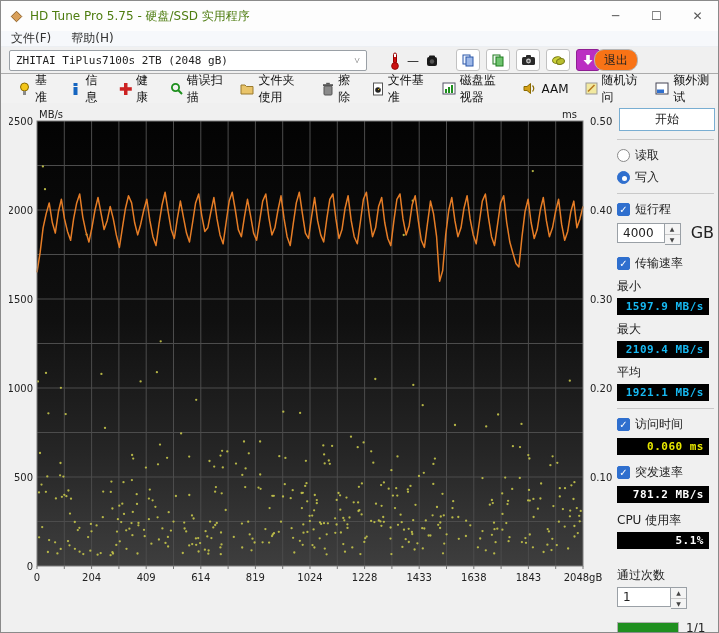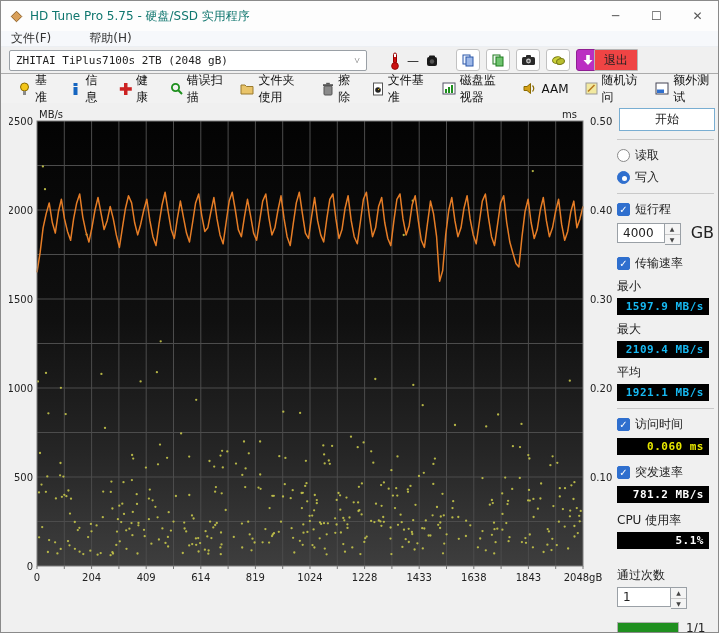--- a/index.html
+++ b/index.html
@@ -2,37 +2,37 @@
 <html><head>
 <meta charset="utf-8">
 <style>
   * { margin:0; padding:0; box-sizing:border-box; }
   html,body { width:719px; height:633px; background:#d8d8d8; font-family:"DejaVu Sans",sans-serif; }
   .window { position:relative; width:719px; height:633px; background:#f0f0f0; border:1px solid #8a8a8a; overflow:hidden; }
 
   
   .titlebar { position:absolute; left:0; top:0; width:100%; height:30px; background:#fdfdfd; display:flex; align-items:center; padding-left:9px; }
   .app-icon { width:13px; height:13px; margin-right:7px; }
-  .title-text { font-size:12px; color:#0f766e; }
+  .title-text { font-size:12px; color:#4d7c0f; }
   .win-controls { position:absolute; right:0; top:0; height:30px; display:flex; }
   .win-btn { width:41px; height:30px; display:flex; align-items:center; justify-content:center; font-size:12px; color:#555; }
 
   
-  .menubar { position:absolute; left:0; top:30px; width:100%; height:16px; background:#f6f8fb; display:flex; gap:38px; padding-left:10px; align-items:center; border-bottom:1px solid #eceff3; }
+  .menubar { position:absolute; left:0; top:30px; width:100%; height:16px; background:#f6f8fb; display:flex; gap:20px; padding-left:10px; align-items:center; border-bottom:1px solid #eceff3; }
   .menu-item { font-size:12px; color:#333; }
 
   
   .toolbar { position:absolute; left:0; top:48px; width:100%; height:25px; background:#f0f0f0; display:flex; align-items:center; }
   .drive-select { position:absolute; left:8px; top:1px; width:358px; height:21px; background:#fff; border:1px solid #9aa0a6; border-radius:2px; display:flex; align-items:center; padding:0 6px; font-family:"DejaVu Sans Mono",monospace; font-size:11px; color:#222; }
   .drive-select .chev { margin-left:auto; color:#666; font-size:10px; }
   .temp-zone { position:absolute; left:388px; top:1px; display:flex; align-items:center; gap:6px; height:21px; }
   .iconbtn-group { position:absolute; left:455px; top:0; display:flex; gap:6px; }
   .iconbtn { width:24px; height:22px; background:#fff; border:1px solid #c2c2c2; border-radius:3px; display:flex; align-items:center; justify-content:center; }
   .iconbtn.magenta { background:#bb2fc2; border-color:#8e1f93; }
-  .exit-btn { position:absolute; left:593px; top:0; width:44px; height:22px; background:#ef4444; border:1px solid #b5b5b5; border-radius:1px; font-size:12px; color:#222; display:flex; align-items:center; justify-content:center; }
+  .exit-btn { position:absolute; left:593px; top:0; width:44px; height:22px; background:#f97316; border:1px solid #b5b5b5; border-radius:10px; font-size:12px; color:#222; display:flex; align-items:center; justify-content:center; }
 
   
   .tabbar { position:absolute; left:0; top:72px; width:100%; height:30px; background:#f2f2f2; border-top:1px solid #ababab; display:flex; align-items:center; padding-left:10px; gap:2px; }
   .tab { display:flex; align-items:center; gap:4px; padding:4px 7px; font-size:12px; color:#111; }
   .tab svg { display:block; }
 
   
   .chart-svg { position:absolute; left:8px; top:107px; }
 
   .sidebar { position:absolute; left:612px; top:103px; width:103px; padding:2px 2px 0 4px; }

